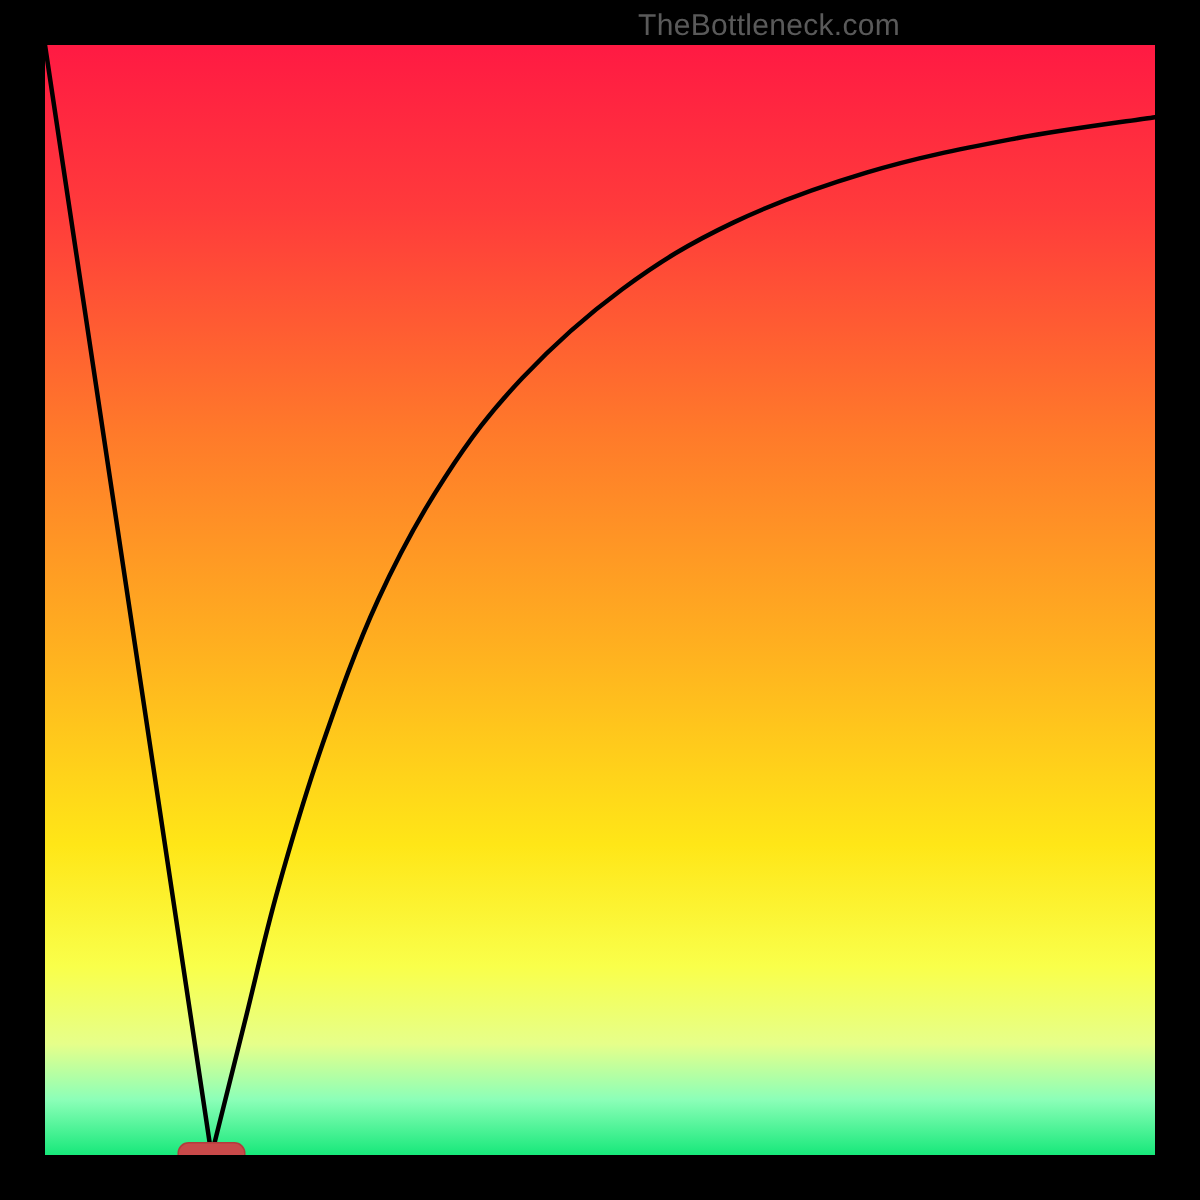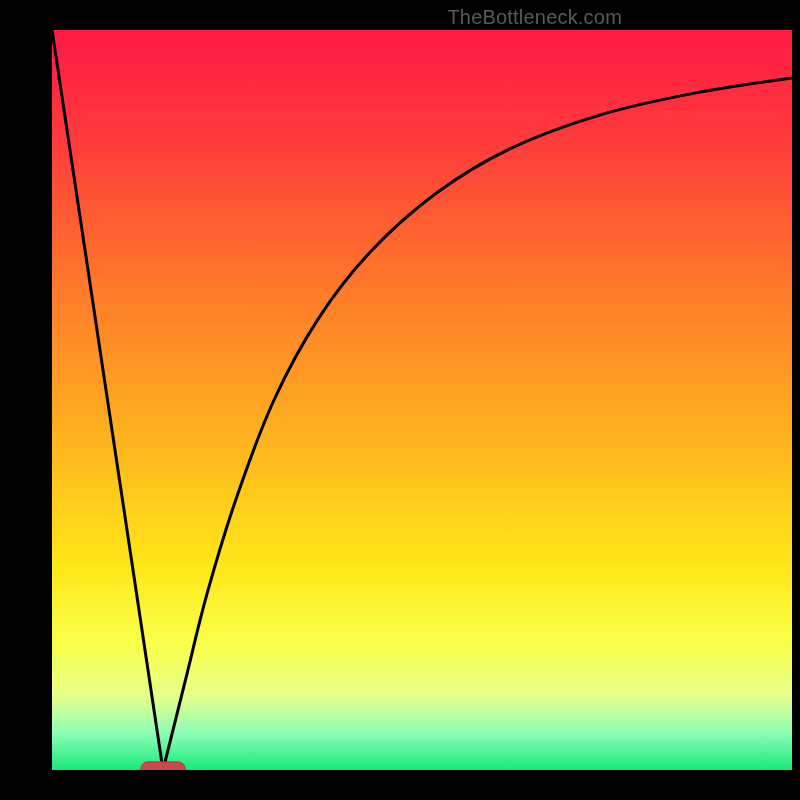--- a/index.html
+++ b/index.html
@@ -9,21 +9,20 @@
     height: 800px;
     overflow: hidden;
     background: #000;
     font-family: Arial, Helvetica, sans-serif;
   }
   .frame {
     position: relative;
     width: 632px;
     height: 800px;
     background: #000;
-    margin-left: 22px;
   }
   .plot {
     position: absolute;
     left: 30px;
     top: 30px;
     width: 740px;
     height: 740px;
     overflow: hidden;
   }
   .attribution {

